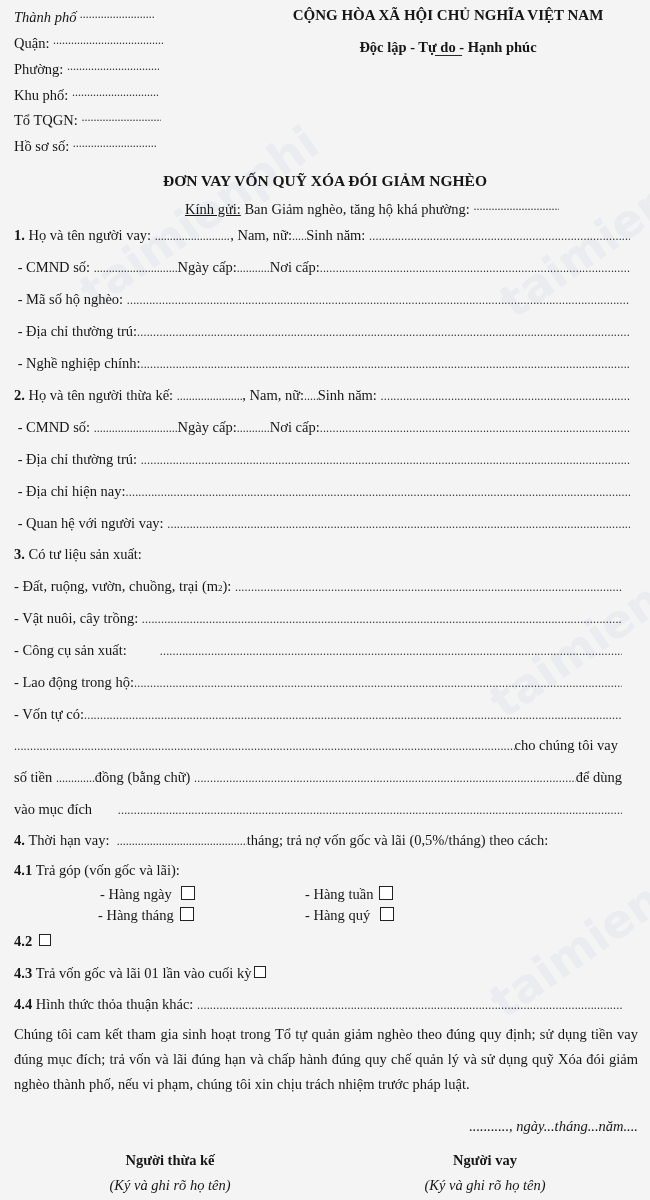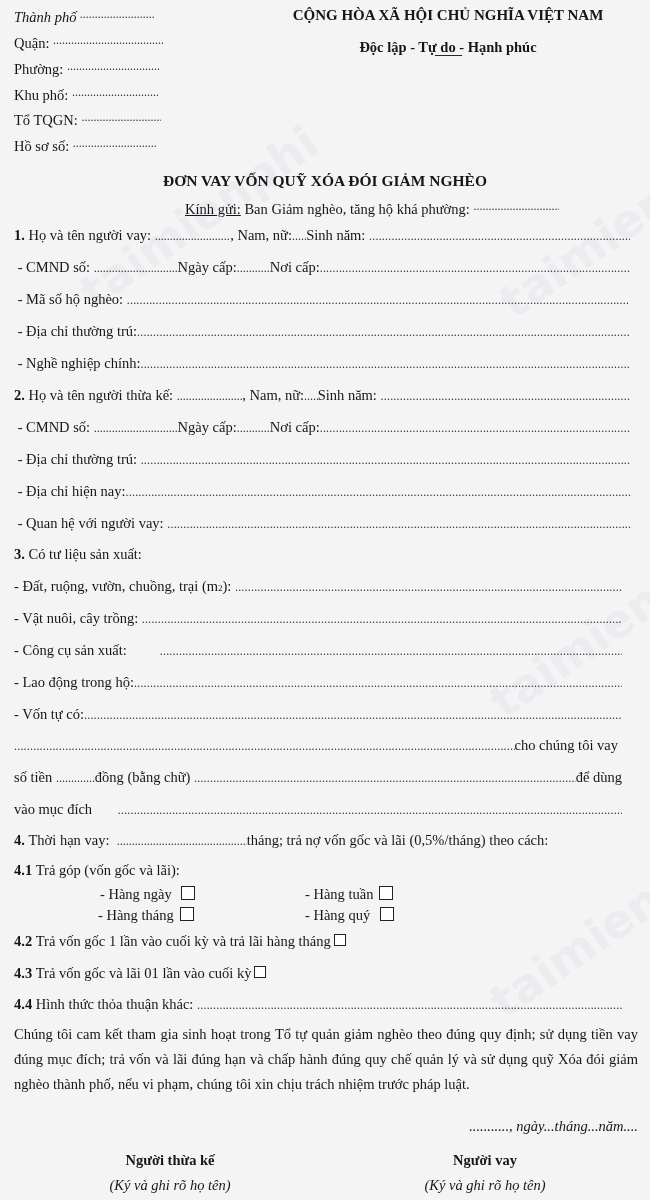--- a/index.html
+++ b/index.html
@@ -187,21 +187,21 @@
   <span>- Hàng tuần</span><span class="cb"></span>
 </div>
 <div class="abs" style="left:98px;top:907px;">
   <span>- Hàng tháng</span><span class="cb"></span>
 </div>
 <div class="abs" style="left:305px;top:907px;">
   <span>- Hàng quý</span>&nbsp;<span class="cb"></span>
 </div>
 
 <div class="row" style="top:933px;width:616px;">
-  <span class="b">4.2</span>&nbsp;<span>Trả vốn gốc 1 lần vào cuối kỳ và trả lãi hàng tháng</span><span class="cb small"></span>
+  <span class="b">4.2</span>&nbsp;<span class="cb small"></span>
 </div>
 <div class="row" style="top:965px;width:616px;">
   <span class="b">4.3</span>&nbsp;<span>Trả vốn gốc và lãi 01 lần vào cuối kỳ</span><span class="cb small"></span>
 </div>
 <div class="row" style="top:996px;width:608px;">
   <span class="b">4.4</span>&nbsp;<span>Hình thức thỏa thuận khác:</span>&nbsp;
   <span class="dots"></span>
 </div>
 
 <div class="para" style="top:1022px;">Chúng tôi cam kết tham gia sinh hoạt trong Tổ tự quản giảm nghèo theo đúng quy định; sử dụng tiền vay đúng mục đích; trả vốn và lãi đúng hạn và chấp hành đúng quy chế quản lý và sử dụng quỹ Xóa đói giảm nghèo thành phố, nếu vi phạm, chúng tôi xin chịu trách nhiệm trước pháp luật.</div>

